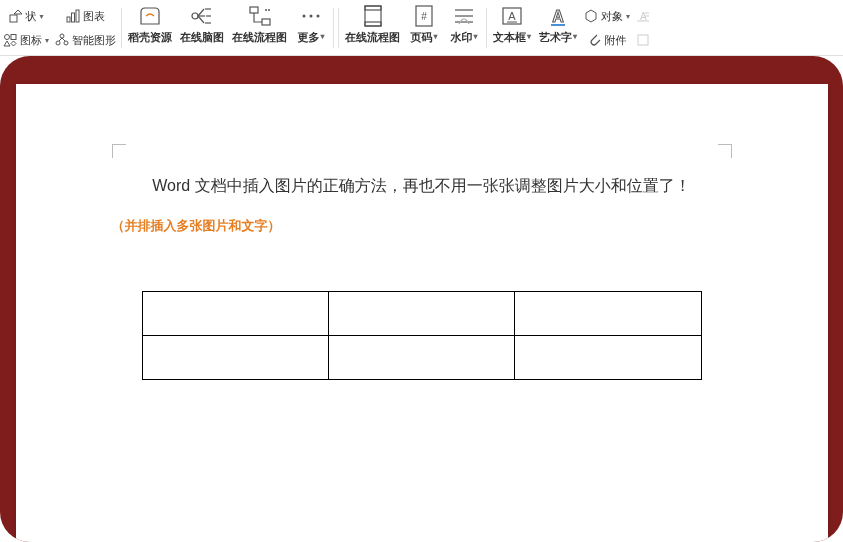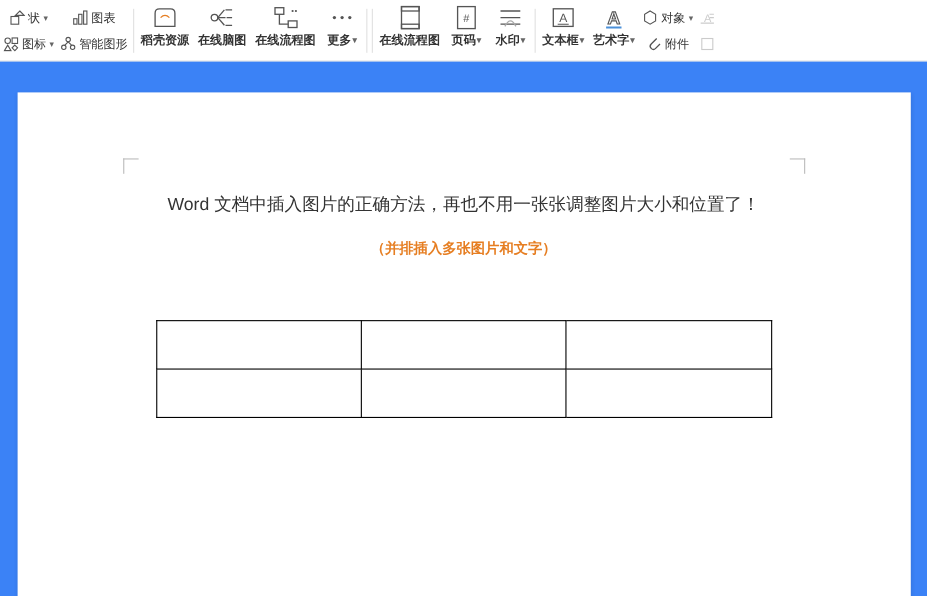--- a/index.html
+++ b/index.html
@@ -64,24 +64,25 @@
       align-items: center;
       gap: 3px;
       font-size: 11px;
       color: #333;
       cursor: pointer;
       height: 20px;
       white-space: nowrap;
     }
     .small-item svg { flex-shrink: 0; }
     .canvas-area {
-      background: #3b82f6;
+      background: #7f1d1d;
       height: calc(542px - 56px);
       padding: 28px 14px 0 14px;
       overflow: hidden;
+      border-radius: 30px;
     }
     .page {
       background: #fff;
       width: 812px;
       height: 460px;
       margin: 0 auto;
       box-shadow: 0 1px 4px rgba(0,0,0,0.15);
       position: relative;
       padding: 64px 96px 0 96px;
     }
@@ -95,21 +96,21 @@
     .doc-title {
       font-size: 16px;
       color: #333;
       text-align: center;
       margin-top: 28px;
       font-weight: normal;
     }
     .doc-subtitle {
       font-size: 13px;
       color: #e67e22;
-      text-align: center;
+      text-align: left;
       margin-top: 20px;
       font-weight: bold;
     }
     .doc-table {
       margin: 56px auto 0 auto;
       border-collapse: collapse;
       width: 560px;
     }
     .doc-table td {
       border: 1px solid #000;

